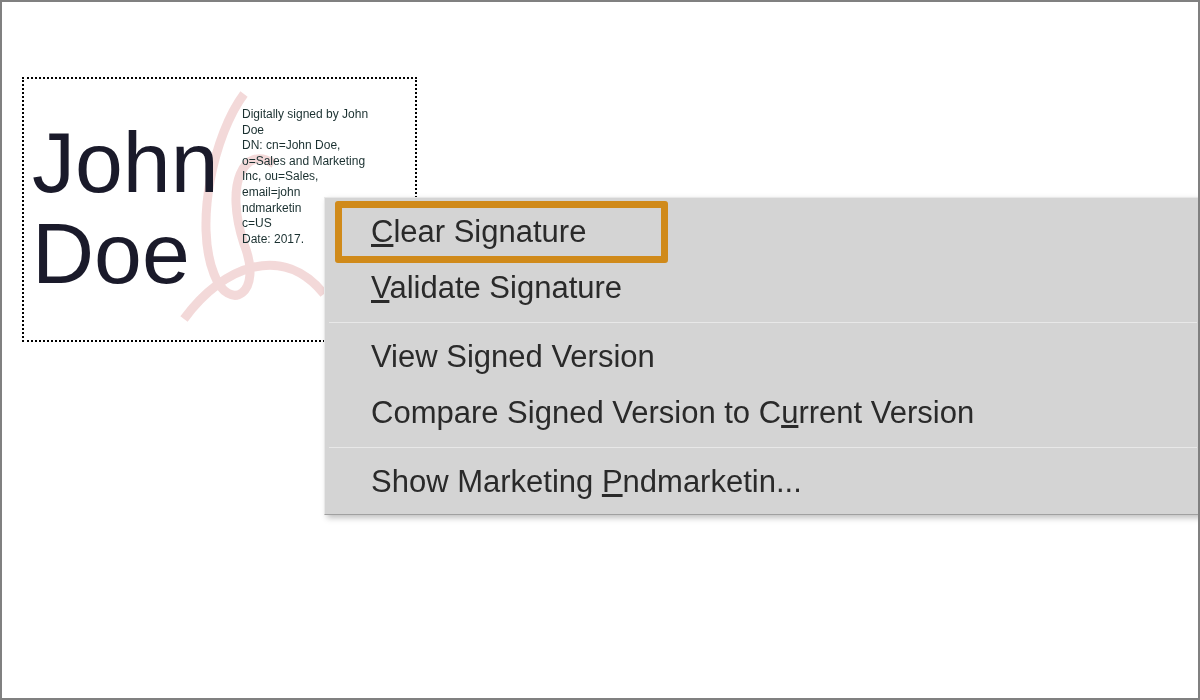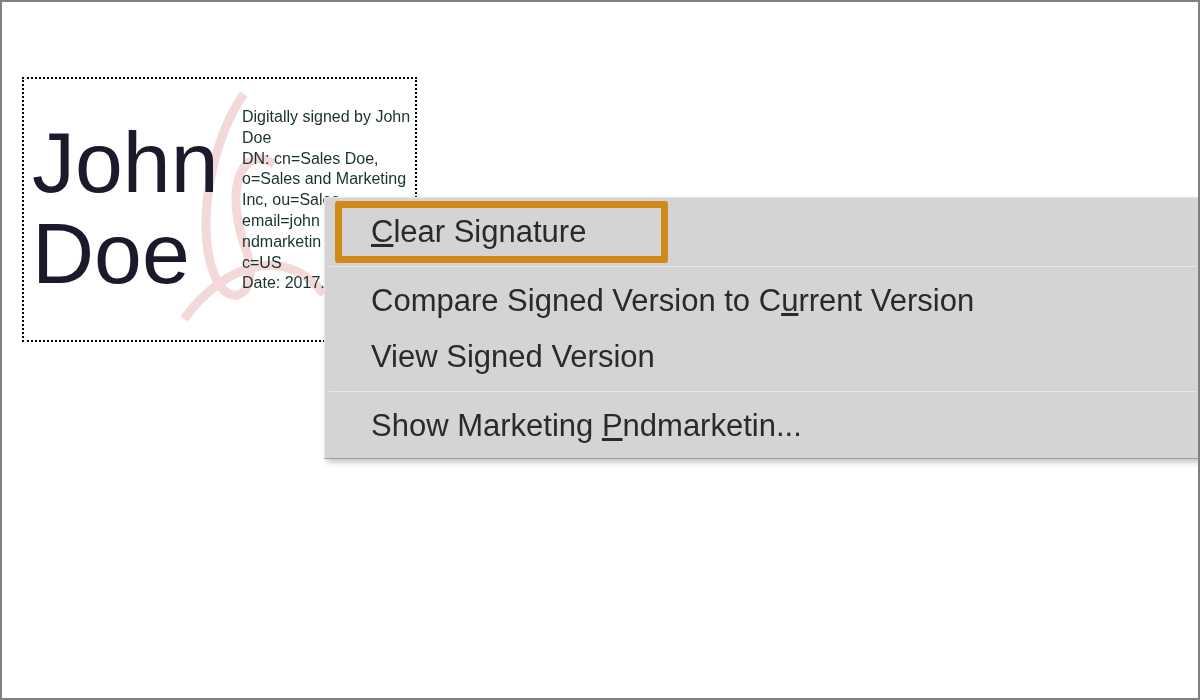--- a/index.html
+++ b/index.html
@@ -44,21 +44,21 @@
       color: #1a1a2a;
       font-weight: 400;
       white-space: pre-line;
       margin-top: 20px;
     }
     .signature-details {
       position: absolute;
       left: 218px;
       top: 28px;
       width: 180px;
-      font-size: 16px;
+      font-size: 12px;
       line-height: 1.3;
       color: #1a3030;
       font-family: Arial, sans-serif;
     }
     .context-menu {
       position: absolute;
       left: 322px;
       top: 195px;
       width: 878px;
       background: #d4d4d4;
@@ -100,33 +100,34 @@
 
 <div class="signature-field">
   <svg class="signature-logo" viewBox="0 0 180 260">
     <path fill="none" stroke="#e8b4b4" stroke-width="9" d="M90 10 C 60 50, 40 140, 60 190 C 75 230, 110 210, 90 160 C 70 100, 90 60, 120 80 M 30 235 C 70 180, 130 160, 170 210"></path>
   </svg>
   <div class="signature-name"><span>John</span>
 <span>Doe</span></div>
   <div class="signature-details">
     <span>Digitally signed by John</span><br>
     <span>Doe</span><br>
-    <span>DN: cn=Sales Doe,</span><br>
+    <span>DN: cn=John Doe,</span><br>
     <span>o=Sales and Marketing</span><br>
     <span>Inc, ou=Sales,</span><br>
     <span>email=john</span><br>
     <span>ndmarketin</span><br>
     <span>c=US</span><br>
     <span>Date: 2017.</span><br>
     
   </div>
 </div>
 
 <div class="context-menu">
   <div class="menu-item"><u class="mnemonic">C</u><span>lear Signature</span></div>
+  <div class="menu-item"><u class="mnemonic">V</u><span>alidate Signature</span></div>
   <div class="menu-separator"></div>
+  <div class="menu-item">View Signed Version</div>
   <div class="menu-item"><span>Compare Signed Version to C</span><u class="mnemonic">u</u><span>rrent Version</span></div>
-  <div class="menu-item">View Signed Version</div>
   <div class="menu-separator"></div>
   <div class="menu-item"><span>Show Marketing </span><u class="mnemonic">P</u><span>ndmarketin...</span></div>
 </div>
 
 <div class="highlight-box"></div>
 
 </body></html>

